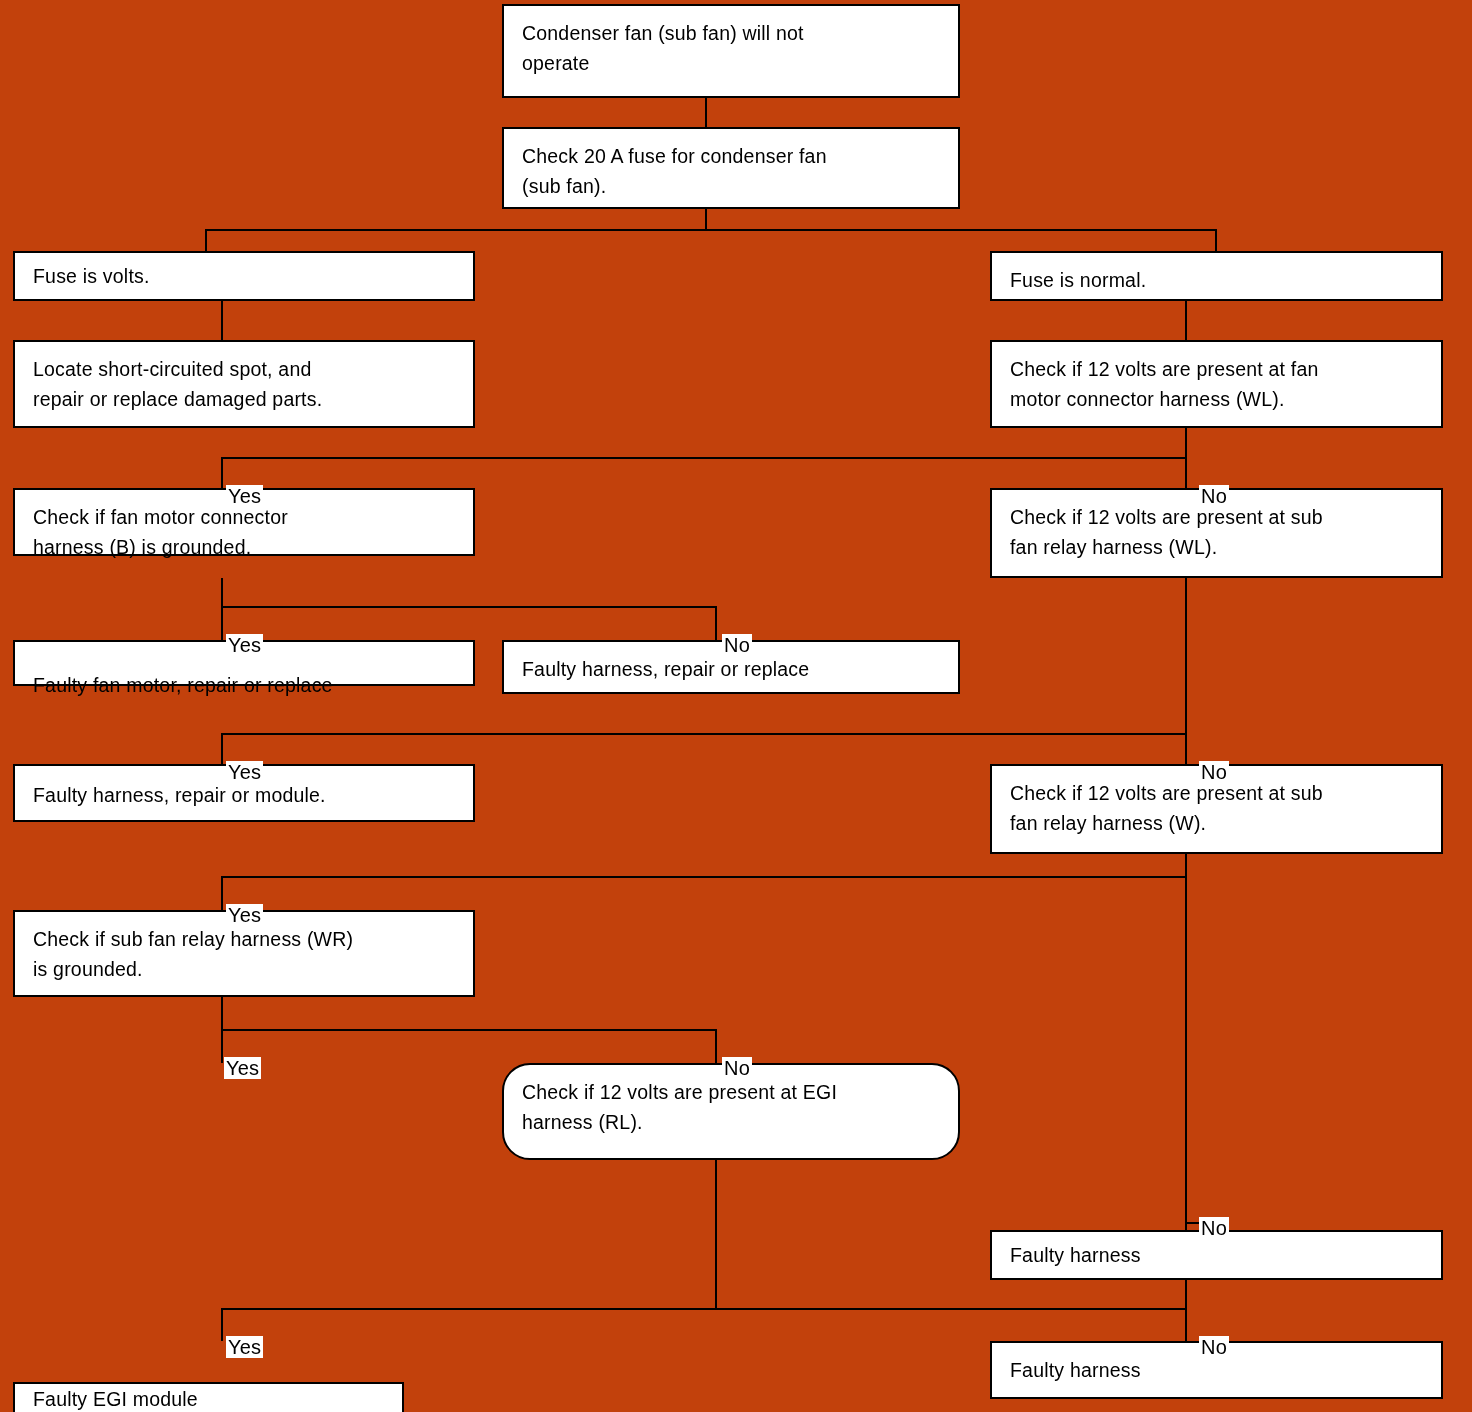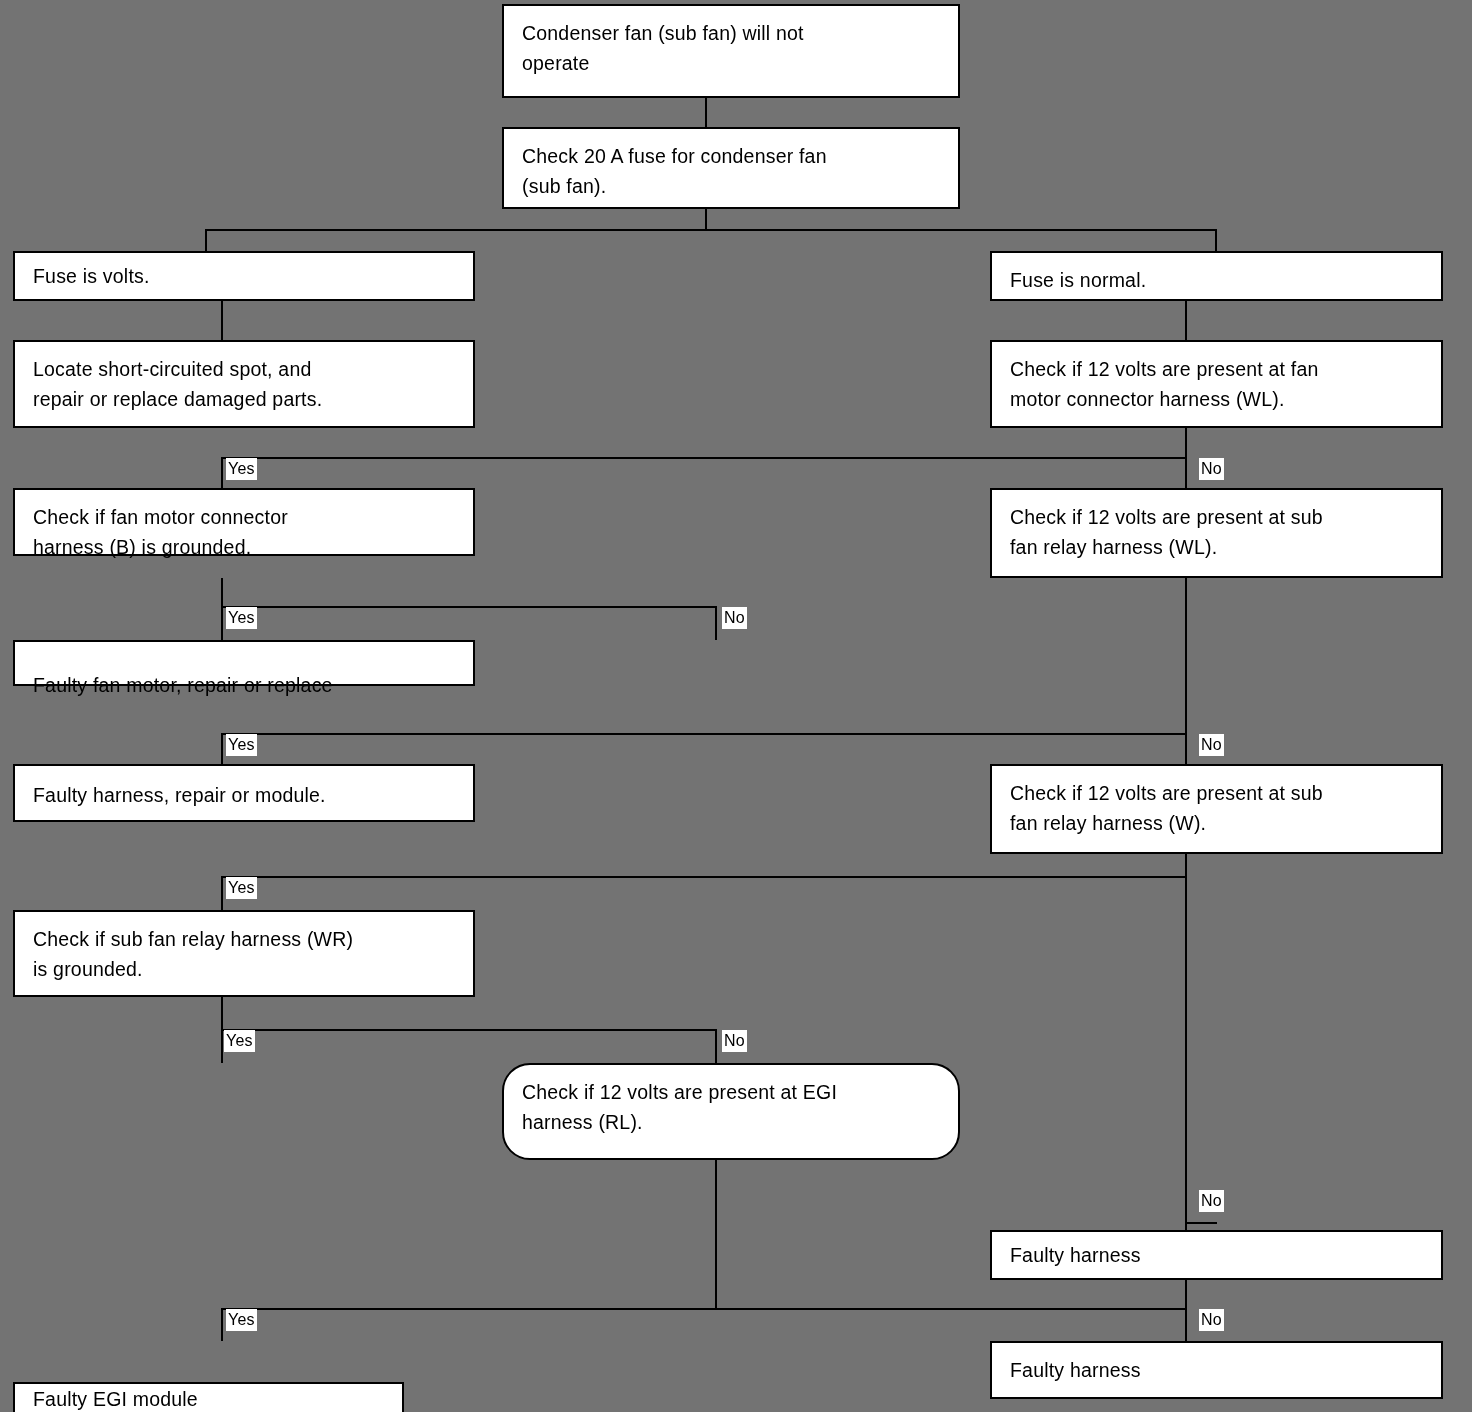--- a/index.html
+++ b/index.html
@@ -1,45 +1,46 @@
 <!DOCTYPE html>
 <html><head>
 <meta charset="utf-8">
 <style>
   html,body{margin:0;padding:0;background:#ffffff;}
   #page{
     position:relative;
     width:1472px;
     height:1412px;
-    background:#737373;
+    background:#c2410c;
     font-family:"Liberation Sans", sans-serif;
     overflow:hidden;
   }
   .box{
     position:absolute;
     box-sizing:border-box;
     border:2px solid #000000;
     background:#ffffff;
     color:#000000;
     font-size:19.5px;
     line-height:30px;
     padding:12px 0 0 18px;
     letter-spacing:.2px;
     z-index:3;
   }
   .box .txt{display:block;white-space:pre-line;}
   .lbl{
     position:absolute;
     color:#000000;
-    font-size:16px;
+    font-size:20px;
     line-height:22px;
     letter-spacing:.2px;
     z-index:4;
     background:#ffffff;
     padding:0 2px;
+    margin-top:27px;
   }
   .ln{
     position:absolute;
     background:#000000;
     z-index:1;
   }
   .lnh{height:2px;}
   .lnv{width:2px;}
 </style>
 </head>
@@ -132,20 +133,23 @@
 
   <div class="box" style="left:990px;top:488px;width:453px;height:90px;">
     <span class="txt">Check if 12 volts are present at sub
 fan relay harness (WL).</span>
   </div>
 
   <div class="box" style="left:13px;top:640px;width:462px;height:46px;padding-top:28px;">
     <span class="txt">Faulty fan motor, repair or replace</span>
   </div>
 
+  <div class="box" style="left:502px;top:640px;width:458px;height:54px;padding-top:12px;">
+    <span class="txt">Faulty harness, repair or replace</span>
+  </div>
 
   <div class="box" style="left:13px;top:764px;width:462px;height:58px;padding-top:14px;">
     <span class="txt">Faulty harness, repair or module.</span>
   </div>
 
   <div class="box" style="left:990px;top:764px;width:453px;height:90px;">
     <span class="txt">Check if 12 volts are present at sub
 fan relay harness (W).</span>
   </div>
 

